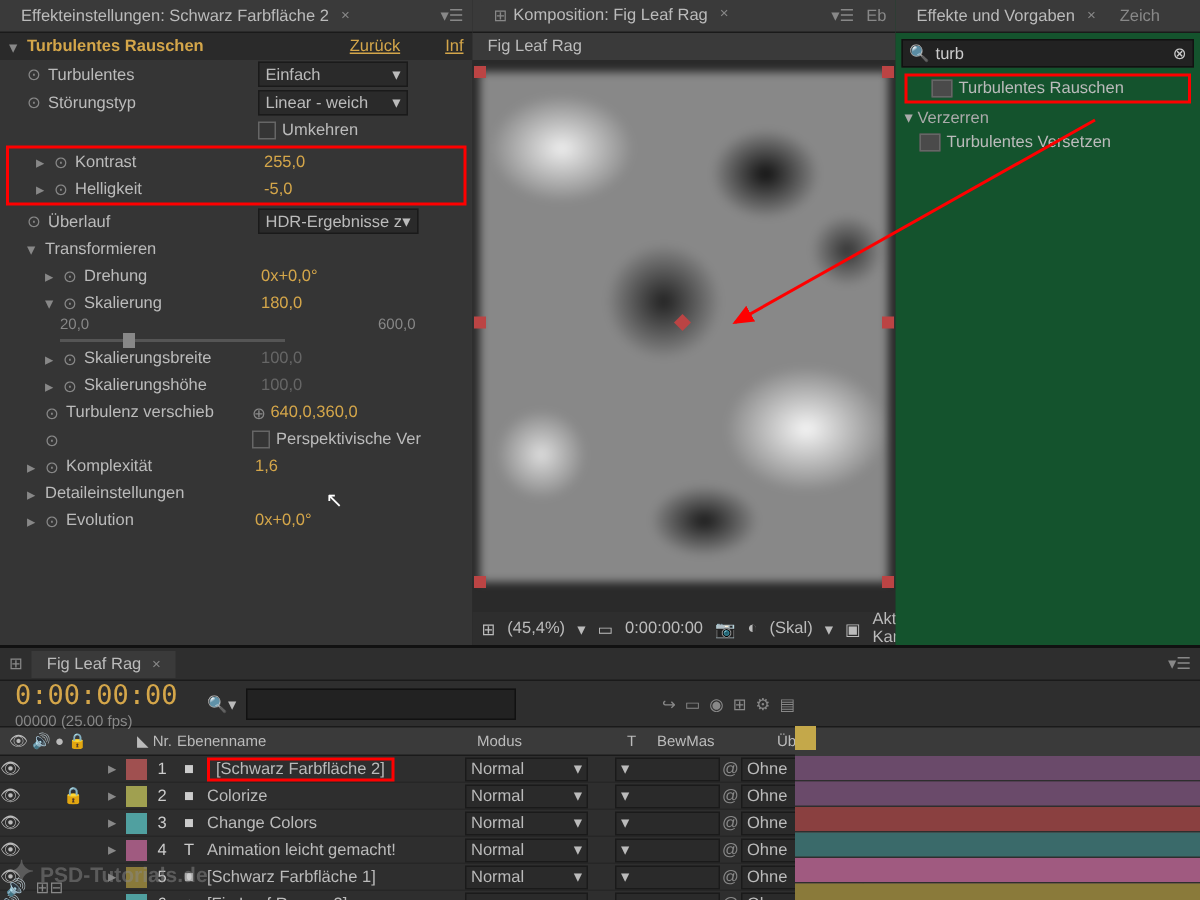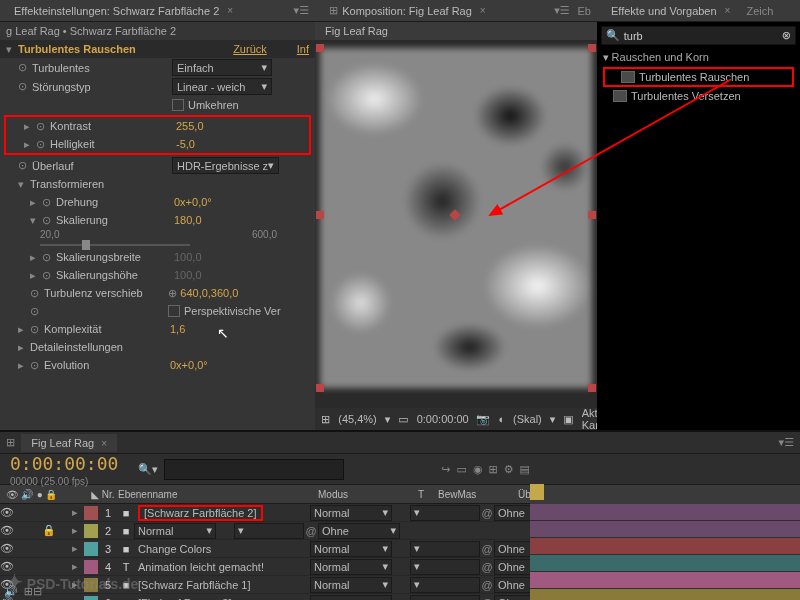--- a/index.html
+++ b/index.html
@@ -1,18 +1,18 @@
 <!DOCTYPE html>
 <html><head>
 <meta charset="utf-8">
 <style>
 * { margin:0; padding:0; box-sizing:border-box; font-family:Arial,sans-serif; }
 body { background:#262626; color:#bbb; font-size:11px; width:800px; height:600px; overflow:hidden; position:relative; }
 .panel-header { background:#3a3a3a; border-bottom:1px solid #1a1a1a; display:flex; align-items:center; height:22px; padding:0 6px; }
-.tab { background:#2e2e2e; padding:3px 8px; margin-right:2px; display:inline-flex; align-items:center; gap:4px; }
+.tab { background:#2e2e2e; padding:3px 8px; margin-right:2px; display:inline-flex; gap:4px; }
 .tab.active { background:#3a3a3a; }
 .close-x { color:#888; font-size:10px; margin-left:4px; }
 .tri-menu { color:#888; margin-left:auto; }
 .left-col { position:absolute; left:0; top:0; width:315px; height:430px; background:#353535; }
 .breadcrumb { padding:3px 6px; color:#aaa; }
 .prop-row { display:flex; align-items:center; padding:1px 6px; min-height:18px; }
 .prop-row .expand { width:12px; color:#888; }
 .prop-row .clock { width:14px; color:#888; }
 .prop-row .label { flex:0 0 140px; color:#bbb; }
 .prop-row .val { color:#d4a64a; }
@@ -33,21 +33,21 @@
   radial-gradient(ellipse 60px 50px at 70% 20%, #111 0%, transparent 60%),
   radial-gradient(ellipse 70px 70px at 45% 45%, #222 0%, transparent 55%),
   radial-gradient(ellipse 90px 70px at 80% 70%, #f5f5f5 0%, transparent 60%),
   radial-gradient(ellipse 50px 50px at 15% 75%, #ddd 0%, transparent 60%),
   radial-gradient(ellipse 60px 40px at 55% 88%, #1a1a1a 0%, transparent 60%),
   radial-gradient(ellipse 40px 40px at 90% 35%, #333 0%, transparent 60%),
   #888; filter:blur(3px); }
 .canvas-handle { width:8px; height:8px; background:#b44; position:absolute; }
 .footer-bar { position:absolute; bottom:0; left:0; right:0; height:22px; background:#2e2e2e; display:flex; align-items:center; gap:8px; padding:0 6px; }
 
-.right-col { position:absolute; right:0; top:0; width:203px; height:430px; background:#000000; }
+.right-col { position:absolute; right:0; top:0; width:203px; height:430px; background:#14532d; }
 .search-box { background:#222; border:1px solid #111; padding:2px 4px; color:#ccc; margin:4px; display:flex; align-items:center; }
 .tree-item { padding:2px 6px 2px 16px; display:flex; align-items:center; gap:4px; }
 .tree-group { padding:2px 6px; color:#aaa; }
 .fx-icon { width:14px; height:12px; background:#4a4a4a; border:1px solid #666; display:inline-block; }
 
 .timeline { position:absolute; left:0; top:430px; right:0; bottom:0; background:#2e2e2e; border-top:2px solid #111; }
 .tl-tab { background:#3a3a3a; padding:3px 10px; display:inline-block; }
 .timecode { color:#d4a64a; font-size:18px; font-family:monospace; padding:2px 10px; }
 .fps { color:#888; font-size:10px; padding-left:10px; }
 .tl-search { background:#222; border:1px solid #111; padding:2px; width:180px; margin-left:6px; }
@@ -83,21 +83,20 @@
 <body>
 
 <div class="left-col">
   <div class="panel-header">
     <span class="tab active">
       <span>Effekteinstellungen: Schwarz Farbfläche 2</span>
       <span class="close-x">×</span>
     </span>
     <span class="tri-menu">▾☰</span>
   </div>
-  <div class="breadcrumb">g Leaf Rag • Schwarz Farbfläche 2</div>
   <div class="prop-row" style="background:#2a2a2a;">
     <span class="expand">▾</span>
     <span style="color:#d4a64a;font-weight:bold;flex:1">Turbulentes Rauschen</span>
     <span style="color:#d4a64a;text-decoration:underline;margin-right:30px">Zurück</span>
     <span style="color:#d4a64a;text-decoration:underline">Inf</span>
   </div>
 
   <div class="prop-row indent1">
     <span class="clock">⊙</span>
     <span class="label">Turbulentes</span>
@@ -255,25 +254,25 @@
       <span>Effekte und Vorgaben</span>
       <span class="close-x">×</span>
     </span>
     <span style="margin-left:6px;color:#888">Zeich</span>
   </div>
   <div class="search-box">
     <span style="margin-right:4px">🔍</span>
     <span style="flex:1">turb</span>
     <span>⊗</span>
   </div>
-  <div class="tree-group"><span>▾</span> <span>Rauschen und Korn</span></div>
   <div class="tree-item highlight-red" style="margin:1px 6px">
     <span class="fx-icon"></span>
     <span>Turbulentes Rauschen</span>
   </div>
+  <div class="tree-group"><span>▾</span> <span>Verzerren</span></div>
   <div class="tree-item">
     <span class="fx-icon"></span>
     <span>Turbulentes Versetzen</span>
   </div>
 </div>
 
 <svg class="arrow-line" style="left:480px;top:75px;width:280px;height:160px">
   <defs>
       <marker id="ah" markerWidth="8" markerHeight="8" refX="6" refY="3" orient="auto">
         <path d="M0,0 L7,3 L0,6 Z" fill="red"></path>
@@ -338,20 +337,21 @@
       <div class="layer-row">
     <span class="eye">👁</span>
     <span class="eye"></span>
         <span class="eye"></span>
     <span class="lock">🔒</span>
     <span style="width:16px"></span>
     <span style="width:12px;color:#888">▸</span>
     <span class="swatch" style="background:#a0a050"></span>
     <span class="num">2</span>
     <span style="width:16px;text-align:center;color:#ccc">■</span>
+    <span class="lname">Colorize</span>
     <span class="mini-select" style="width:82px">Normal<span>▾</span></span>
     <span style="width:18px"></span>
     <span class="mini-select" style="width:70px">
           <span>▾</span>
         </span>
     <span style="width:14px;text-align:center;color:#888">@</span>
     <span class="mini-select" style="width:82px">Ohne<span>▾</span></span>
       </div>
       <div class="layer-row">
     <span class="eye">👁</span>

